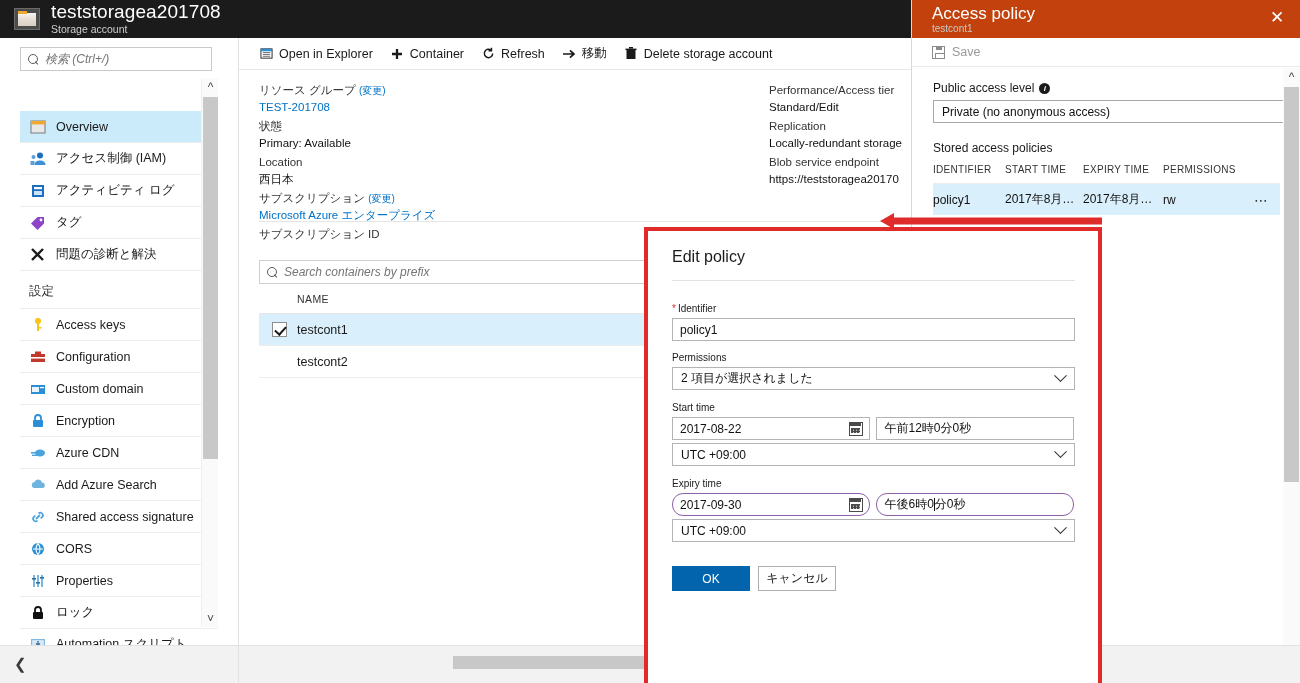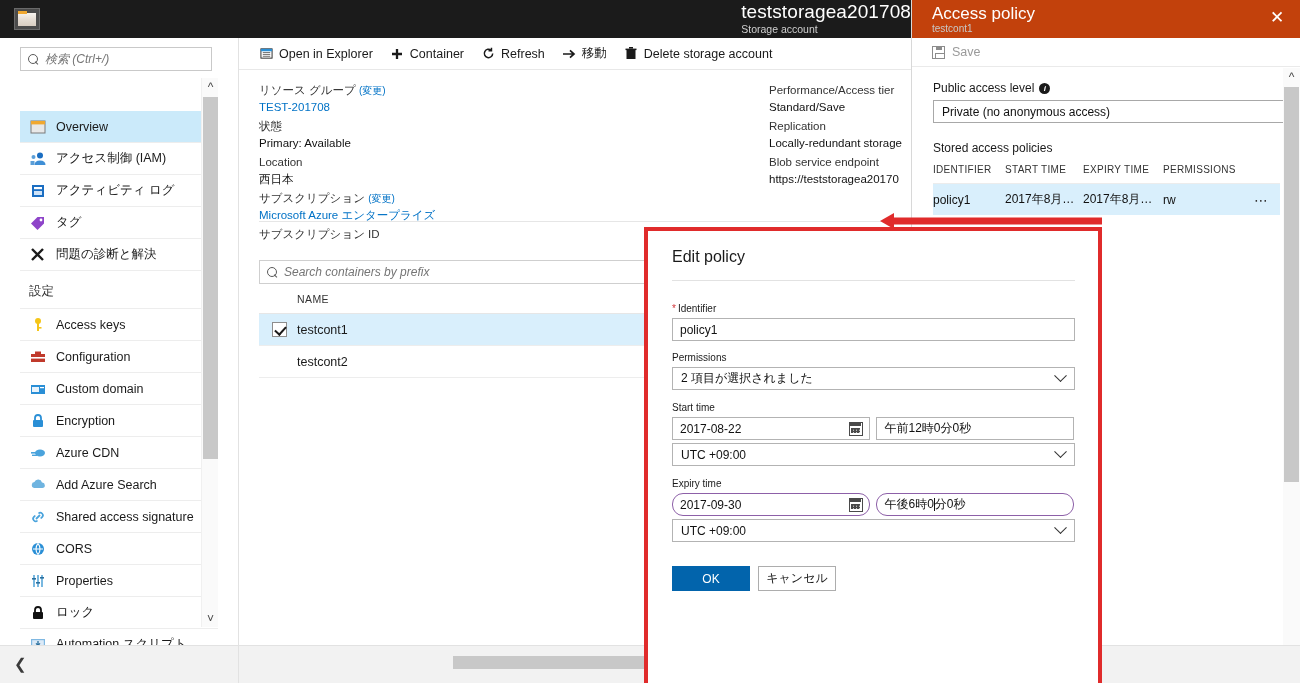--- a/index.html
+++ b/index.html
@@ -7,21 +7,21 @@
     width: 1300px; height: 683px;
     font-family: "Liberation Sans", "DejaVu Sans", sans-serif;
     background: #ffffff;
     overflow: hidden;
   }
   #root { position: relative; width: 1300px; height: 683px; background:#fff; }
 
   
   .title-bar {
     position:absolute; left:0; top:0; width:911px; height:38px;
-    background:#1b1b1b; color:#fff; display:flex; align-items:center;justify-content:space-between;
+    background:#1b1b1b; color:#fff; display:flex; align-items:center;
   }
   .acct-icon {
     width:26px; height:22px; margin-left:14px; margin-right:11px;
     background:#4b4b4b; border:1px solid #6a6a6a; position:relative;
   }
   .acct-icon::before{
     content:""; position:absolute; left:3px; top:4px; width:18px; height:13px;
     background:linear-gradient(180deg,#f7f3ef 0%,#e6ded5 48%,#d9cec2 100%);
   }
   .acct-icon::after{
@@ -557,21 +557,21 @@
           <span>サブスクリプション</span>
           <span class="ess-chg">(変更)</span>
         </div>
         <div class="ess-val link">Microsoft Azure エンタープライズ</div>
 
         <div class="ess-lbl">サブスクリプション ID</div>
       </div>
 
       <div class="ess-col right">
         <div class="ess-lbl">Performance/Access tier</div>
-        <div class="ess-val">Standard/Save</div>
+        <div class="ess-val">Standard/Edit</div>
         <div class="ess-lbl">Replication</div>
         <div class="ess-val">Locally-redundant storage</div>
         <div class="ess-lbl">Blob service endpoint</div>
         <div class="ess-val">https://teststoragea20170</div>
       </div>
       <div class="ess-divider"></div>
     </div>
 
     <div class="containers">
       <div class="ctr-search">

